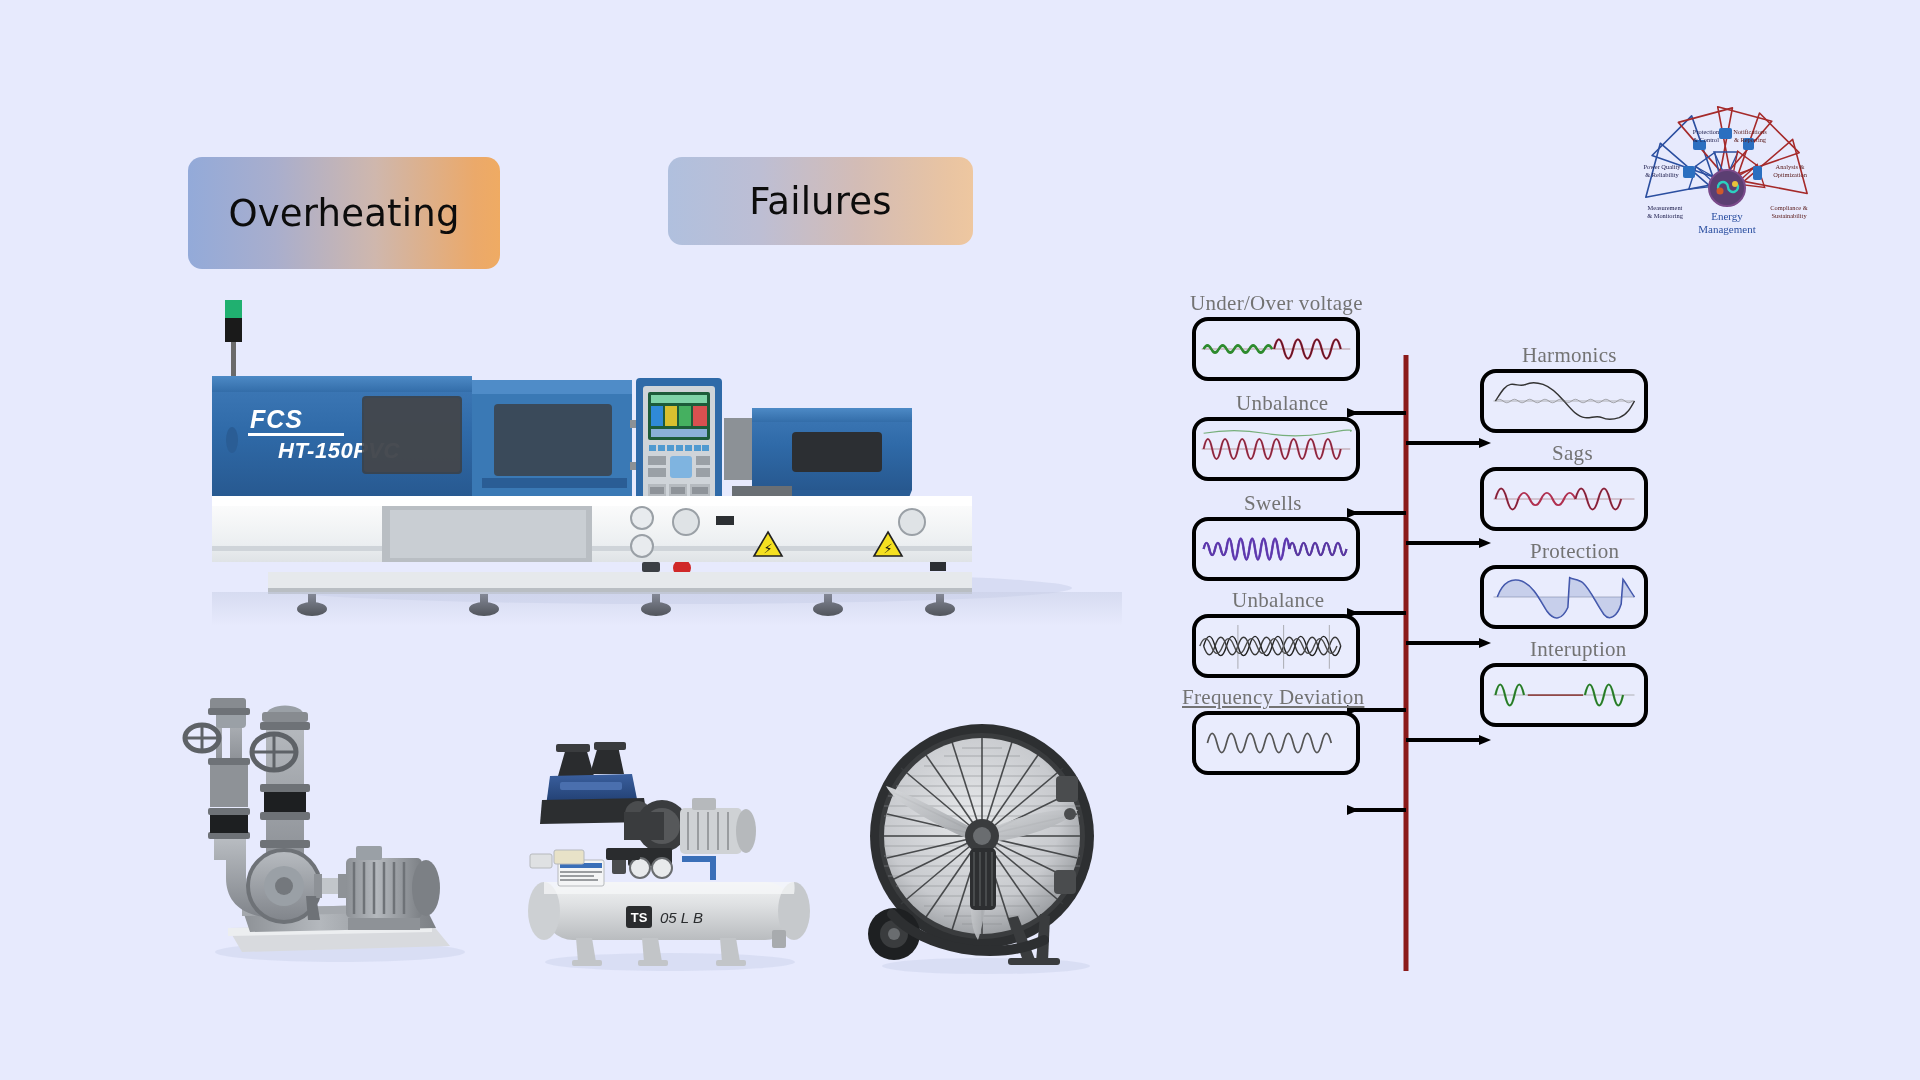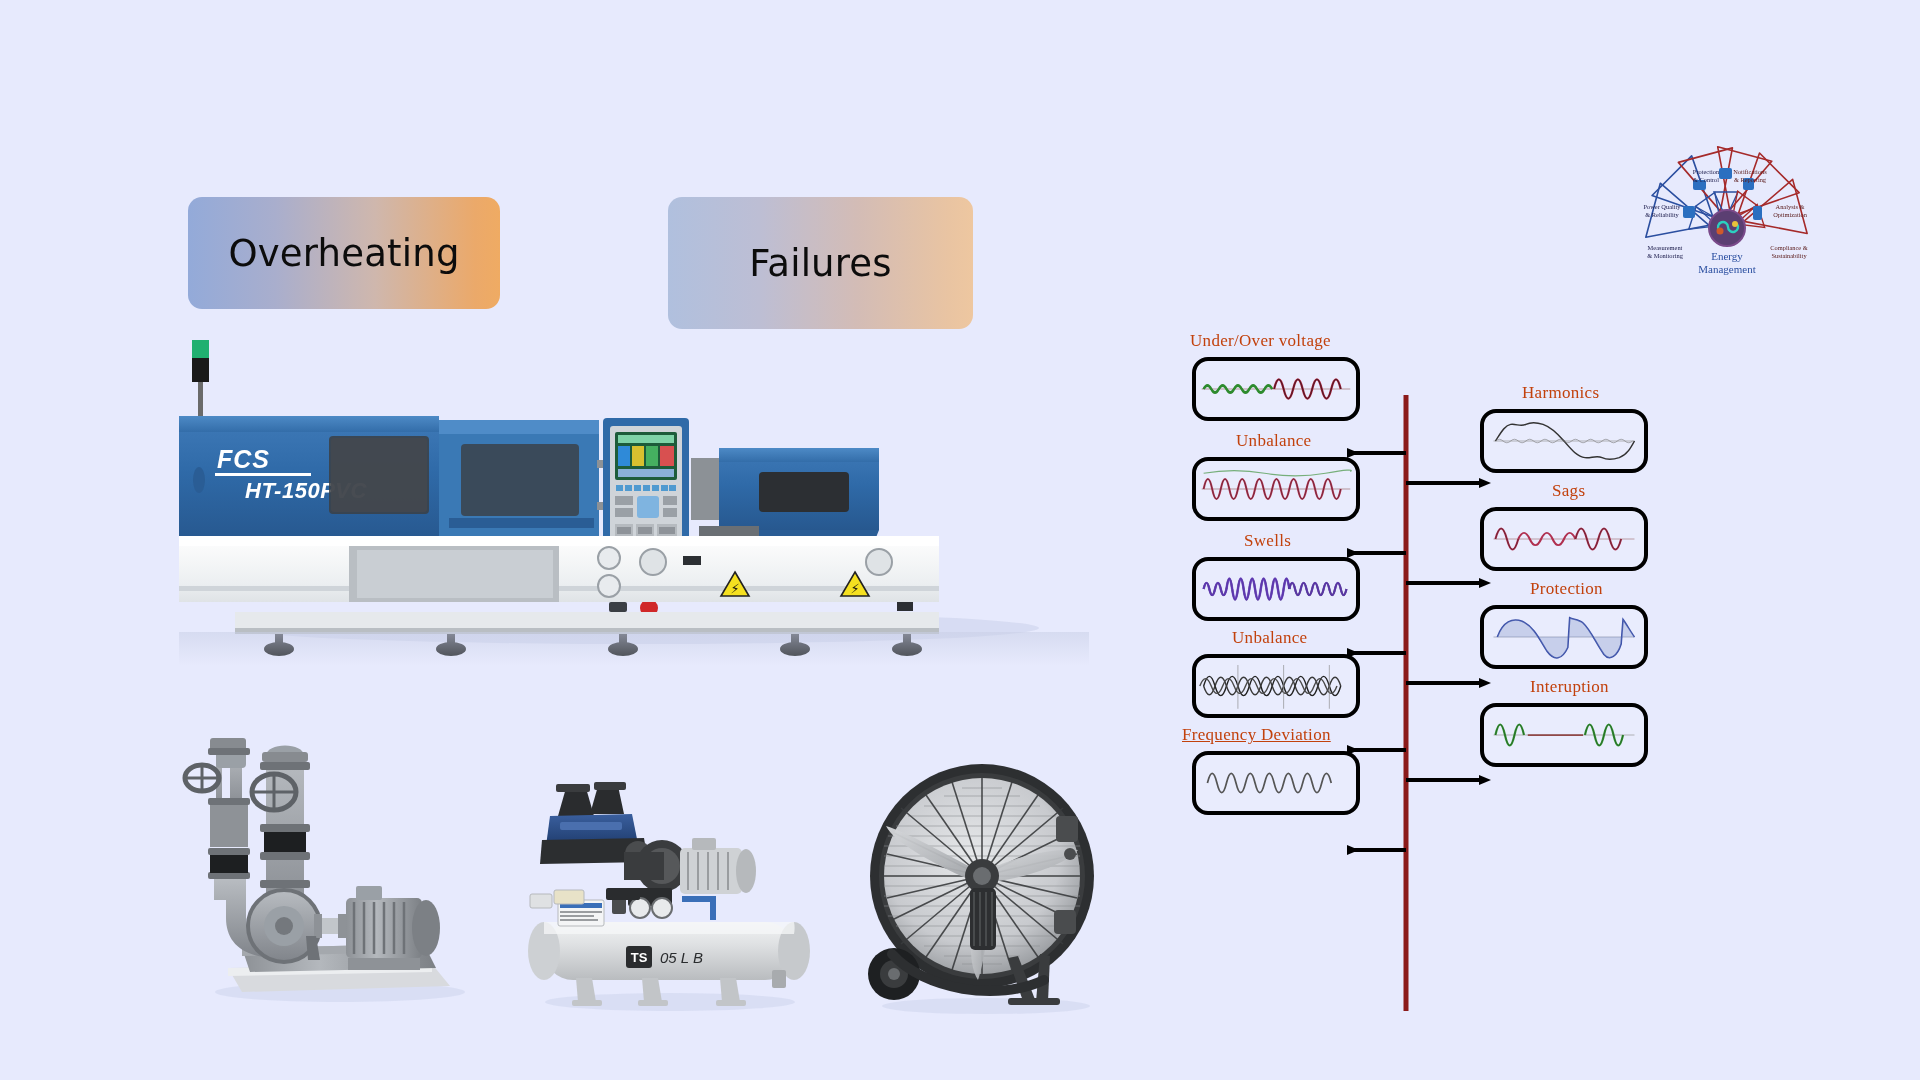--- a/index.html
+++ b/index.html
@@ -5,60 +5,60 @@
   html, body {
     margin: 0; padding: 0;
     width: 1920px; height: 1080px;
     overflow: hidden;
   }
   body {
     background: #e7eafd;
     font-family: "Liberation Sans", sans-serif;
     position: relative;
   }
-  .stage { position: absolute; inset: 0; margin-top: 40px; }
+  .stage { position: absolute; inset: 0; }
 
   
   .pill {
     position: absolute;
     border-radius: 14px;
     display: flex;
     align-items: center;
     justify-content: center;
     color: #0c0c0c;
     font-size: 37px;
     font-weight: 400;
     letter-spacing: .2px;
     font-family: "DejaVu Sans", sans-serif;
   }
   #pill-overheating { left:188px; top:157px; width:312px; height:112px;
     background: linear-gradient(90deg,#93aad9 0%,#a9aecd 28%,#cfb7ad 60%,#eba96a 92%,#efab63 100%); }
-  #pill-failures { left:668px; top:157px; width:305px; height:132px;
+  #pill-failures { left:668px; top:157px; width:305px; height:88px;
     background: linear-gradient(90deg,#b0c0de 0%,#bdbed4 30%,#d3bcb6 62%,#e9c4a2 92%,#eec7a0 100%); }
   #pill-losses { left:1196px; top:157px; width:307px; height:112px;
     background: linear-gradient(90deg,#b6c3df 0%,#c0c0d4 30%,#d6bdb2 62%,#ebc6a1 92%,#eec9a4 100%); }
 
   
-  #machine-photo { position:absolute; left:179px; top:300px; width:910px; height:420px; }
+  #machine-photo { position:absolute; left:212px; top:300px; width:910px; height:420px; }
 
   
   #pump-photo { position:absolute; left:180px; top:680px; width:300px; height:290px; }
   
   #compressor-photo { position:absolute; left:520px; top:730px; width:300px; height:245px; }
   
   #fan-photo { position:absolute; left:858px; top:718px; width:255px; height:260px; }
 
   
   #pq-diagram { position:absolute; left:1200px; top:355px; width:600px; height:620px; }
 
   .pq-label {
     position: absolute;
     font-family: "Liberation Serif", serif;
-    font-size: 17px;
-    color: #c2410c;
+    font-size: 21px;
+    color: #737373;
     white-space: nowrap;
     letter-spacing: .3px;
   }
   .pq-box {
     position: absolute;
     border: 4px solid #000;
     border-radius: 16px;
     background: #e9ecfd;
     overflow: hidden;
     box-sizing: border-box;

